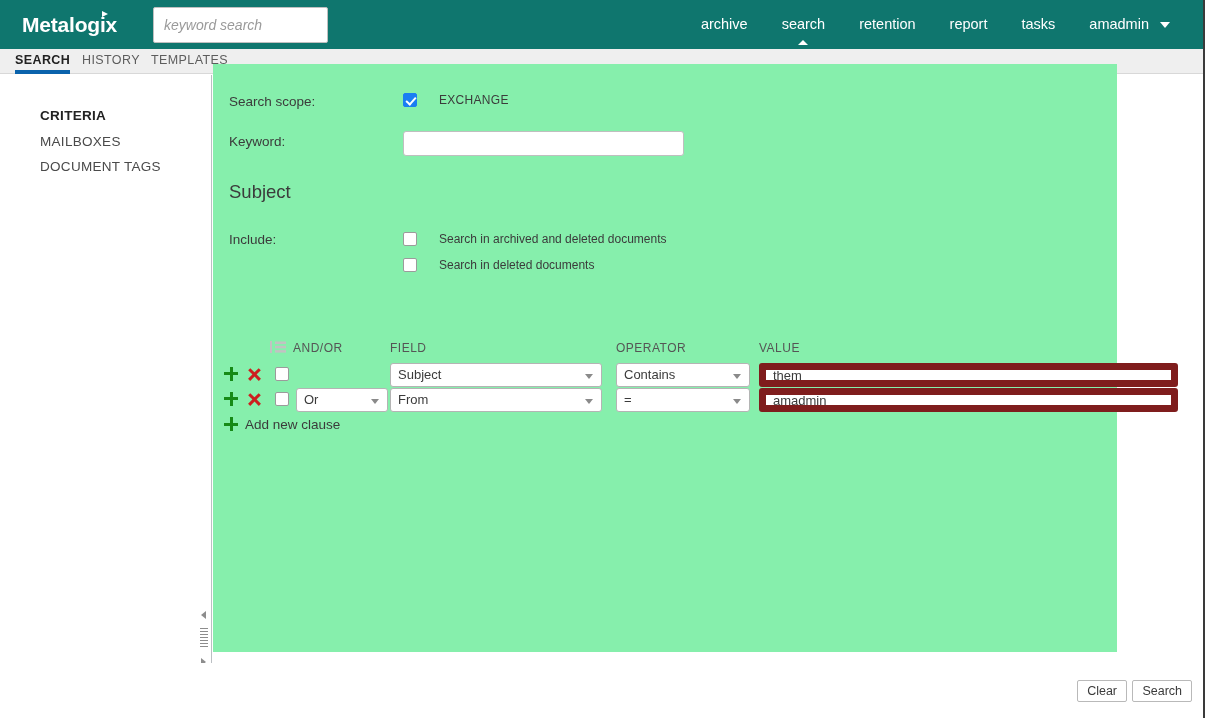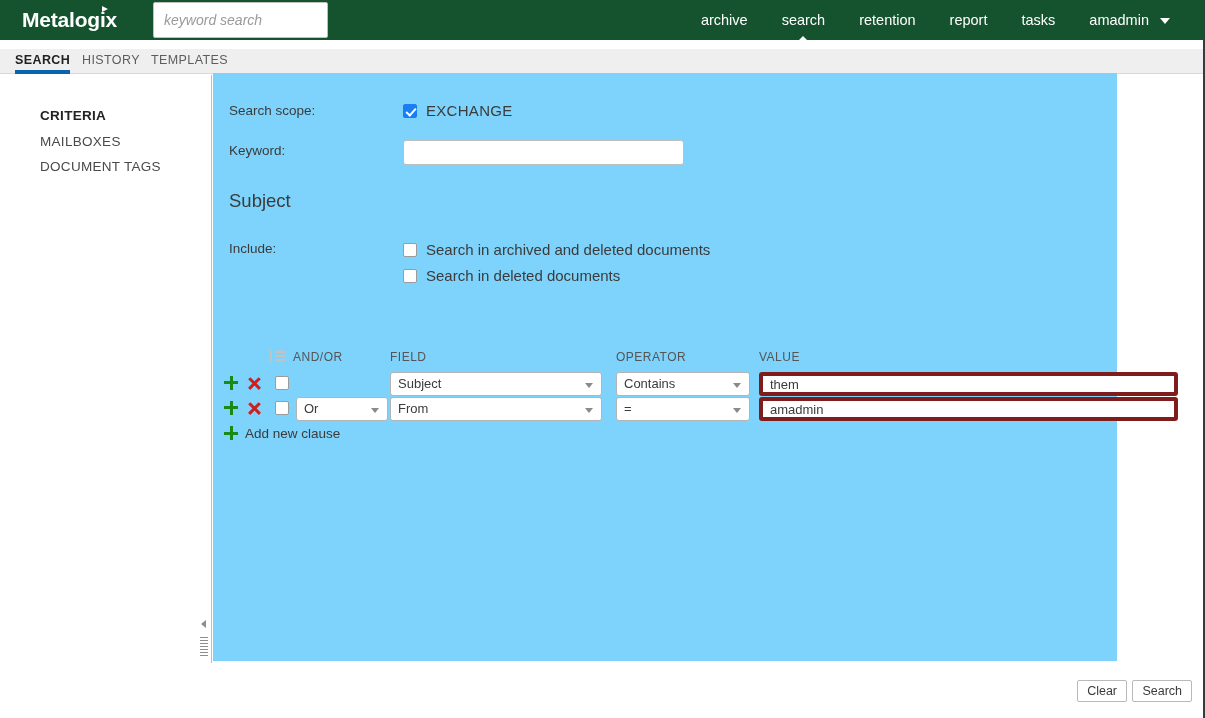--- a/index.html
+++ b/index.html
@@ -16,22 +16,22 @@
     position: relative;
     width: 1205px; height: 718px;
     border-right: 2px solid #3a3a3a;
     overflow: hidden;
     background: #ffffff;
   }
 
   
   .topbar {
     position: absolute; top: 0; left: 0;
-    width: 1203px; height: 40px;
-    background: #14532d;
+    width: 1203px; height: 49px;
+    background: #0f766e;
     display: flex; align-items: center;
   }
   .brand {
     margin-left: 22px;
     font-size: 21px; font-weight: bold; color: #ffffff;
     letter-spacing: -0.2px;
     position: relative; white-space: nowrap;
   }
   .brand .flag {
     position: absolute; right: 9px; top: -2px;
@@ -131,23 +131,23 @@
     white-space: nowrap;
     cursor: pointer;
   }
   .side-item.active { font-weight: bold; color: #222222; }
   #side-criteria { top: 33px; }
   #side-mailboxes { top: 59px; }
   #side-doctags  { top: 84px; }
 
   
   .main {
-    position: absolute; top: 73px; left: 213px;
+    position: absolute; top: 64px; left: 213px;
     width: 904px; height: 588px;
-    background: #7dd3fc;
+    background: #86efac;
   }
 
   .lbl {
     position: absolute;
     font-size: 13.5px; color: #3b3b3b;
     white-space: nowrap;
   }
   #lbl-scope   { left: 16px; top: 30px; }
   #lbl-keyword { left: 16px; top: 70px; }
   #lbl-include { left: 16px; top: 168px; }
@@ -176,22 +176,22 @@
   .cb.checked::after {
     content: "";
     position: absolute;
     left: 4px; top: 1px;
     width: 4px; height: 8px;
     border: solid #ffffff;
     border-width: 0 2px 2px 0;
     transform: rotate(42deg);
   }
   .cbtext {
-    margin-left: 9px;
-    font-size: 15px;
+    margin-left: 22px;
+    font-size: 12px;
     color: #3b3b3b;
     white-space: nowrap;
   }
   #cb-exchange-row { left: 190px; top: 29px; }
   #cb-exchange-row .cbtext { letter-spacing: 0.3px; }
   #cb-arch-row { left: 190px; top: 168px; }
   #cb-del-row  { left: 190px; top: 194px; }
   #cb-ver-row  { left: 190px; top: 220px; }
 
   .keyword-input {
@@ -306,21 +306,21 @@
     border-right: 4.5px solid transparent;
     border-top: 5px solid #8a8a8a;
   }
   .sel-andor { left: 83px; width: 92px; }
   .sel-field { left: 177px; width: 212px; }
   .sel-oper  { left: 403px; width: 134px; }
 
   .valinput {
     position: absolute; left: 546px;
     width: 419px; height: 24px;
-    border: 4px solid #7f1d1d;
+    border: 7px solid #7f1d1d;
     border-radius: 3px;
     background: #ffffff;
     font-size: 13px; color: #3b3b3b;
     padding: 0 7px;
     font-family: "Liberation Sans", sans-serif;
     outline: none;
   }
 
   .addnew {
     position: absolute; left: 11px; top: 85px;

